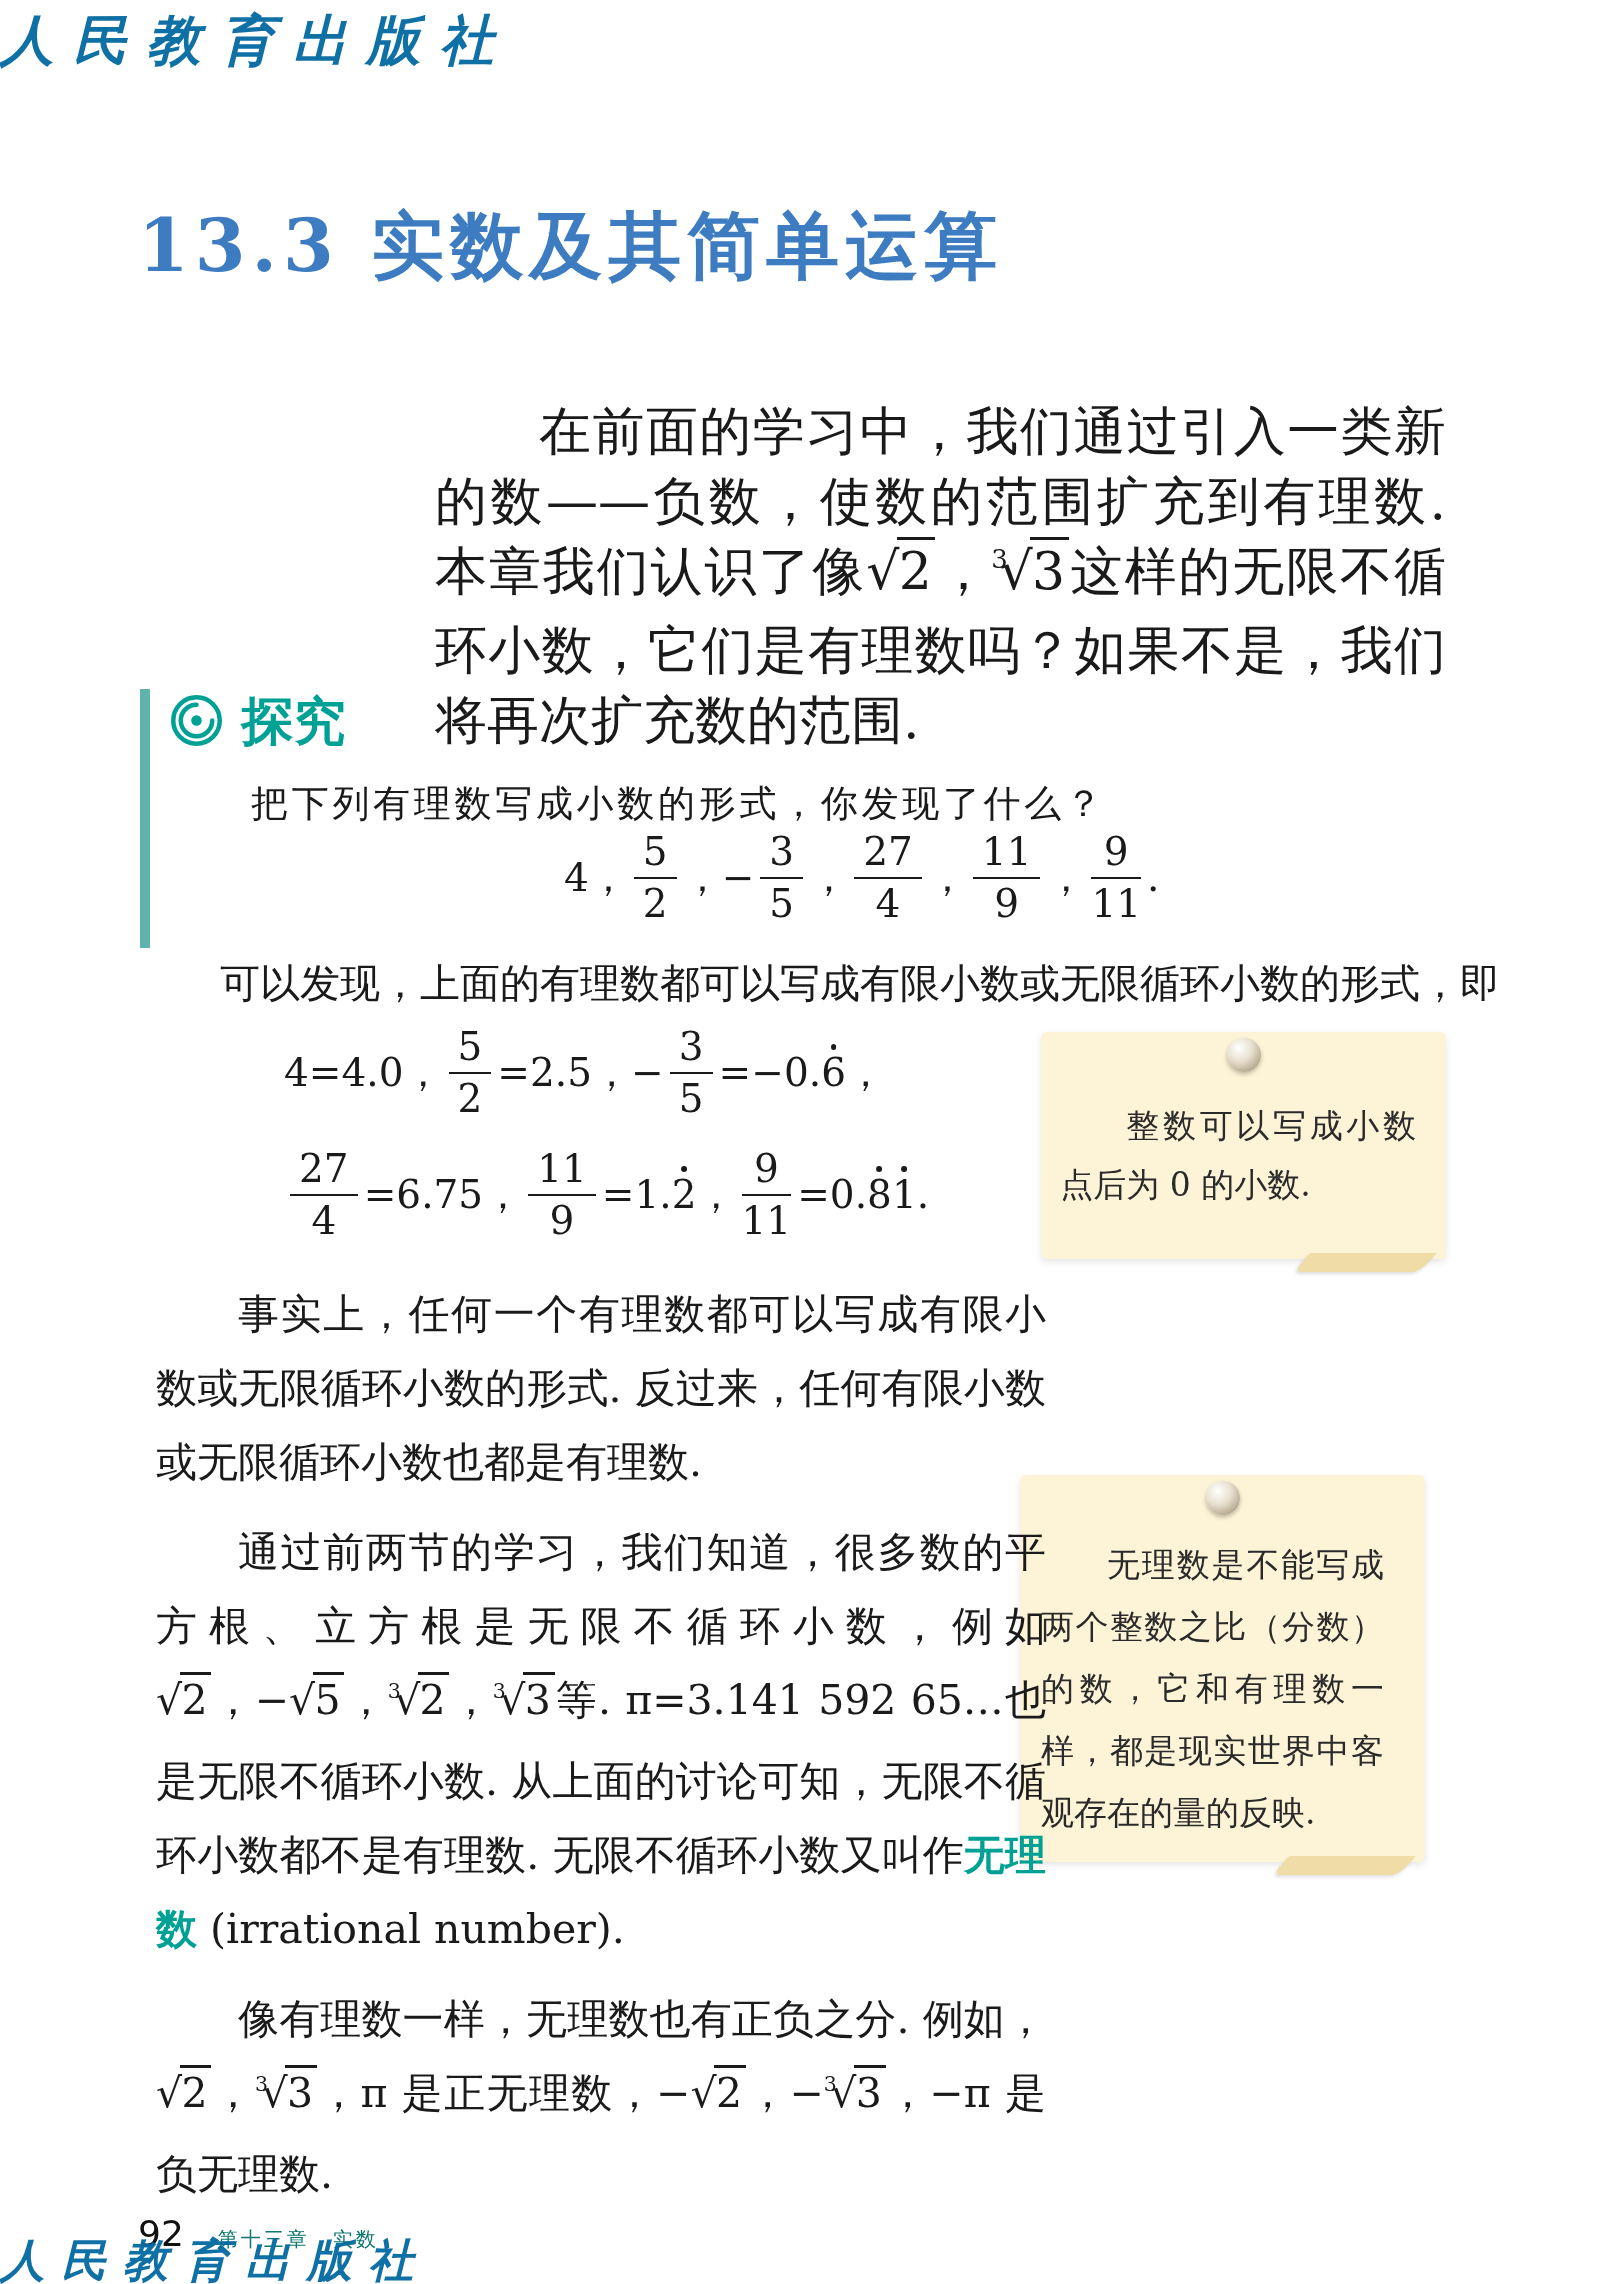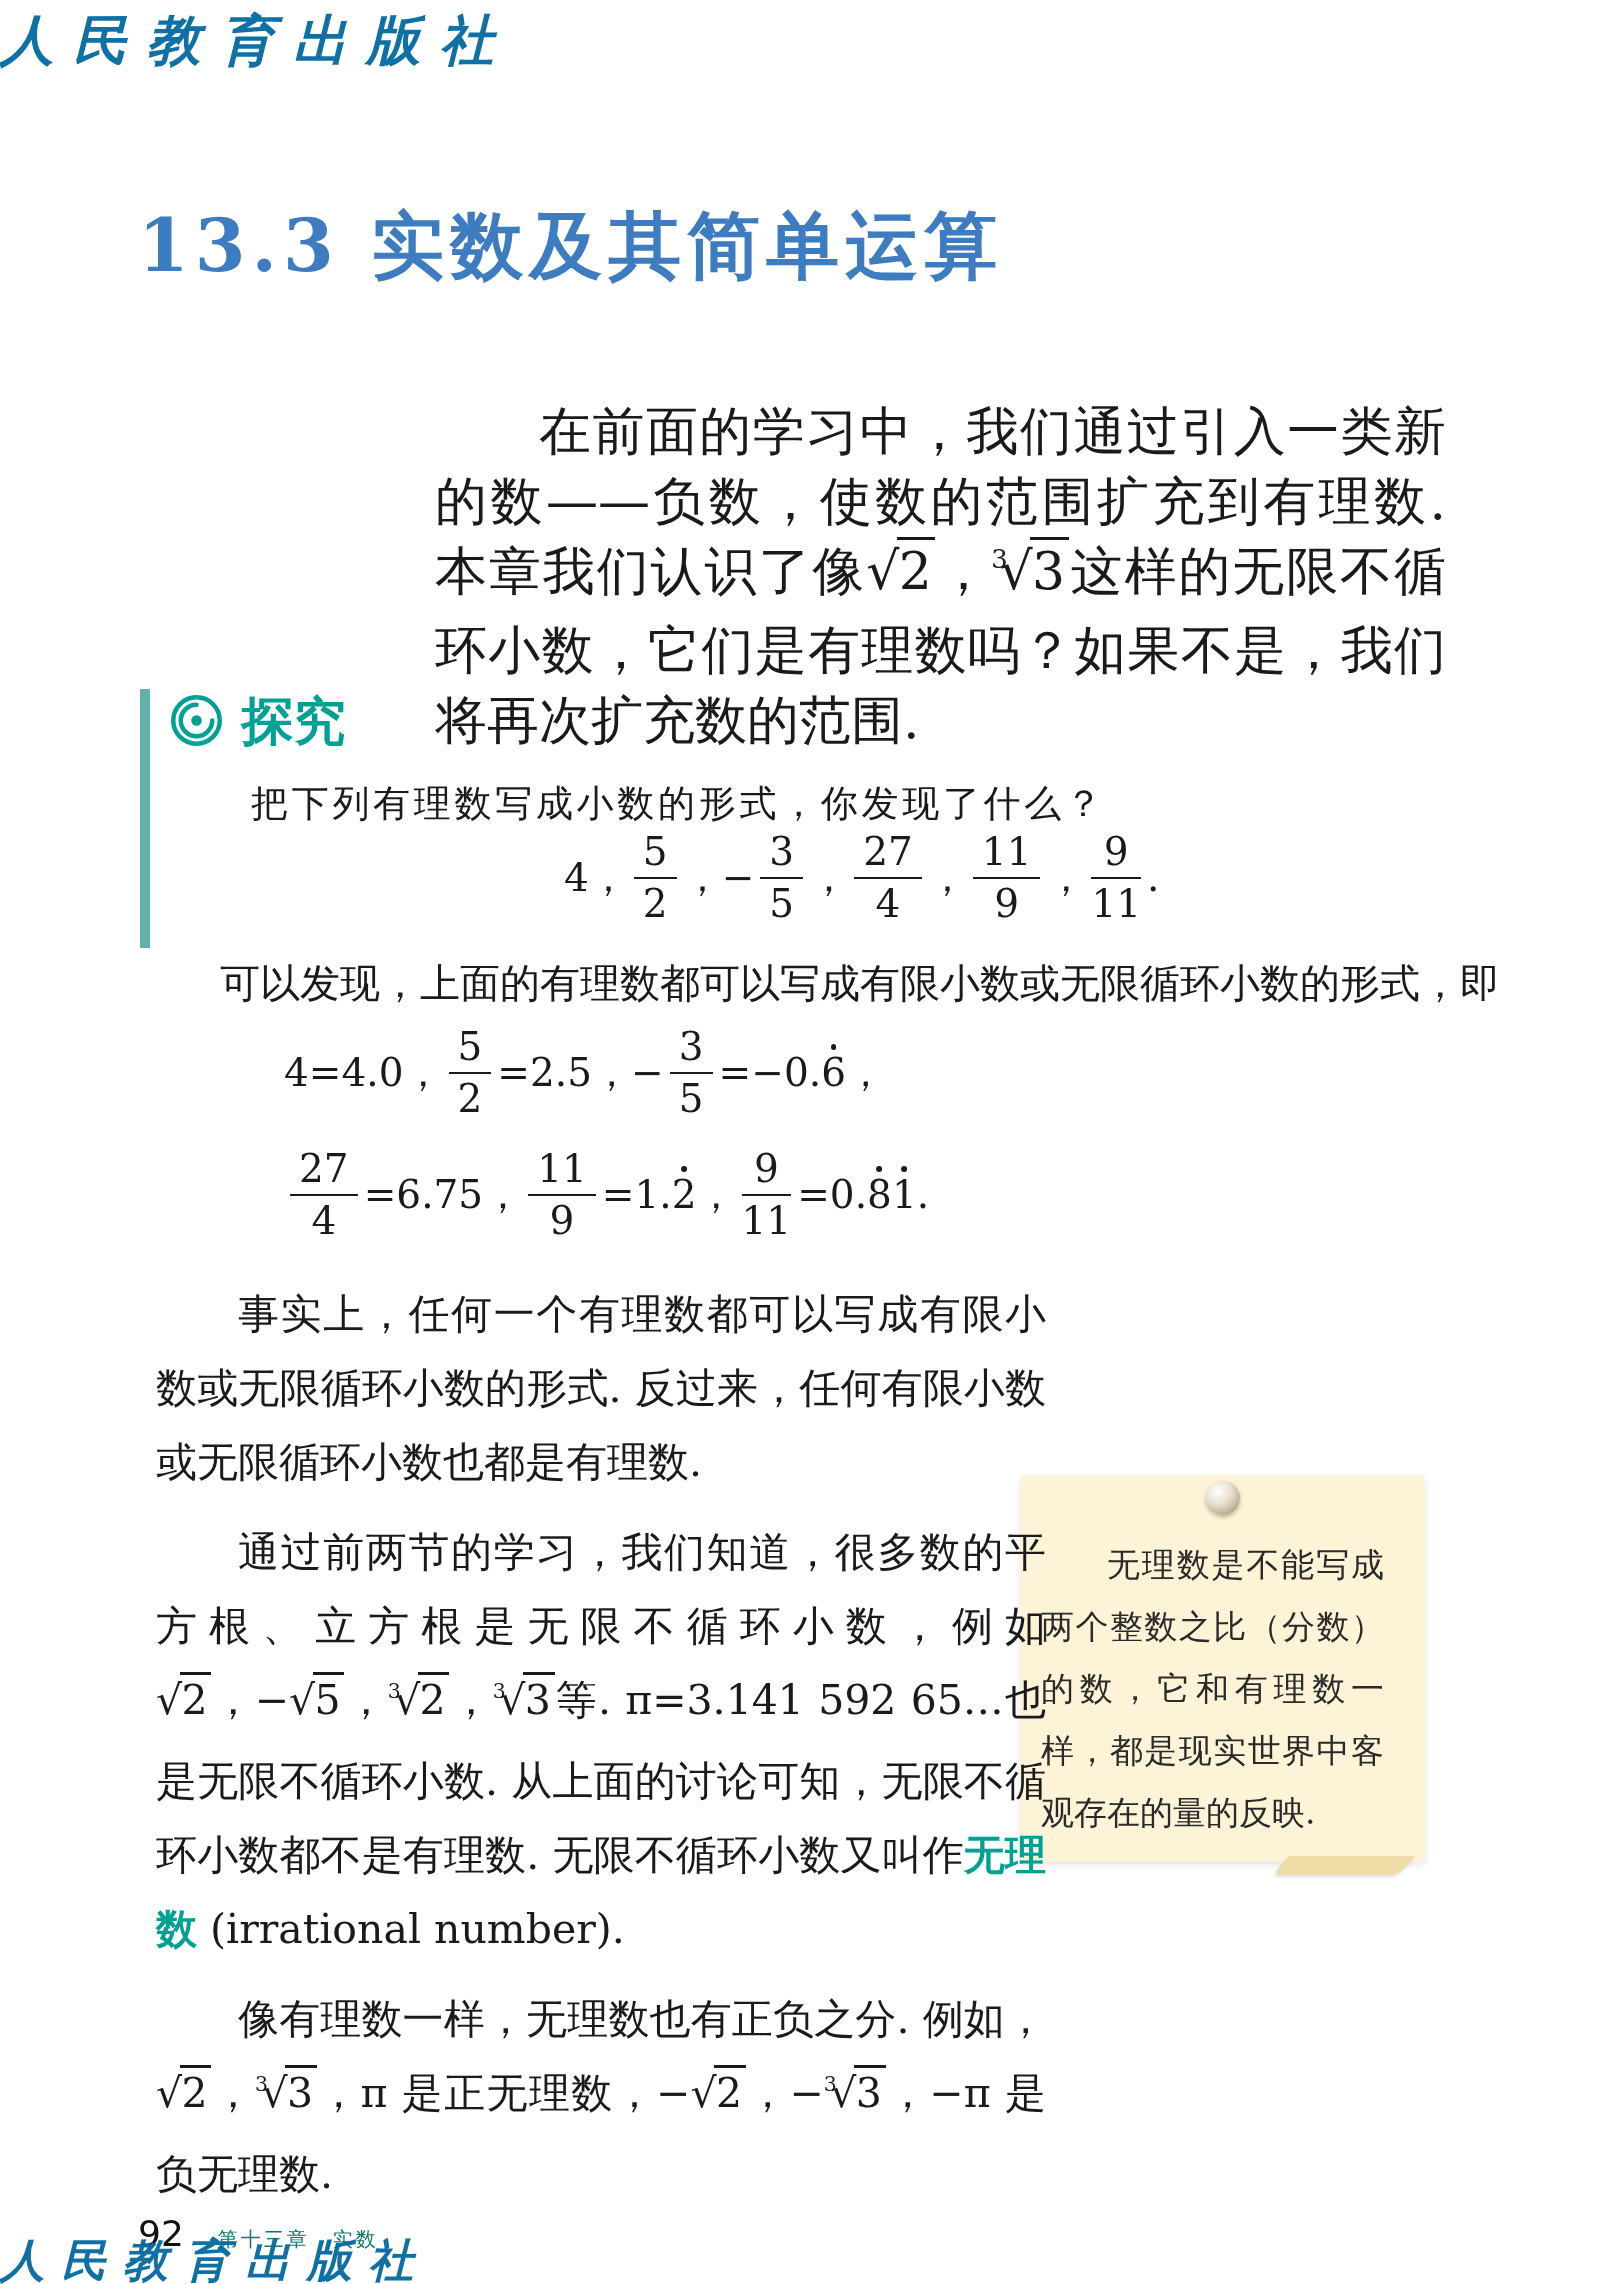--- a/index.html
+++ b/index.html
@@ -129,20 +129,25 @@
         <span class="fn">27</span>
         <span class="fd">4</span>
       </span>=6.75，<span class="frac">
         <span class="fn">11</span>
         <span class="fd">9</span>
       </span>=1.<span class="rdot">2</span>，<span class="frac">
         <span class="fn">9</span>
         <span class="fd">11</span>
       </span>=0.<span class="rdot">8</span><span class="rdot">1</span>.</div>
 
+  <div class="note note1">
+    <span class="pearl"></span>
+    <span class="note-fold"></span>
+    <div class="note-text">整数可以写成小数点后为 0 的小数.</div>
+  </div>
 
   <div class="note note2">
     <span class="pearl"></span>
     <span class="note-fold"></span>
     <div class="note-text">无理数是不能写成两个整数之比（分数）的数，它和有理数一样，都是现实世界中客观存在的量的反映.</div>
   </div>
 
   <div class="col-left">
     <p>事实上，任何一个有理数都可以写成有限小数或无限循环小数的形式. 反过来，任何有限小数或无限循环小数也都是有理数.</p>
     <p>通过前两节的学习，我们知道，很多数的平方根、立方根是无限不循环小数，例如<span class="root"><span class="rsign">√</span><span class="rad">2</span></span>，−<span class="root"><span class="rsign">√</span><span class="rad">5</span></span>，<span class="root"><span class="ridx">3</span><span class="rsign">√</span><span class="rad">2</span></span>，<span class="root"><span class="ridx">3</span><span class="rsign">√</span><span class="rad">3</span></span>等. π=3.141 592 65…也是无限不循环小数. 从上面的讨论可知，无限不循环小数都不是有理数. 无限不循环小数又叫作<span class="hl">无理数</span> (irrational number).</p>

